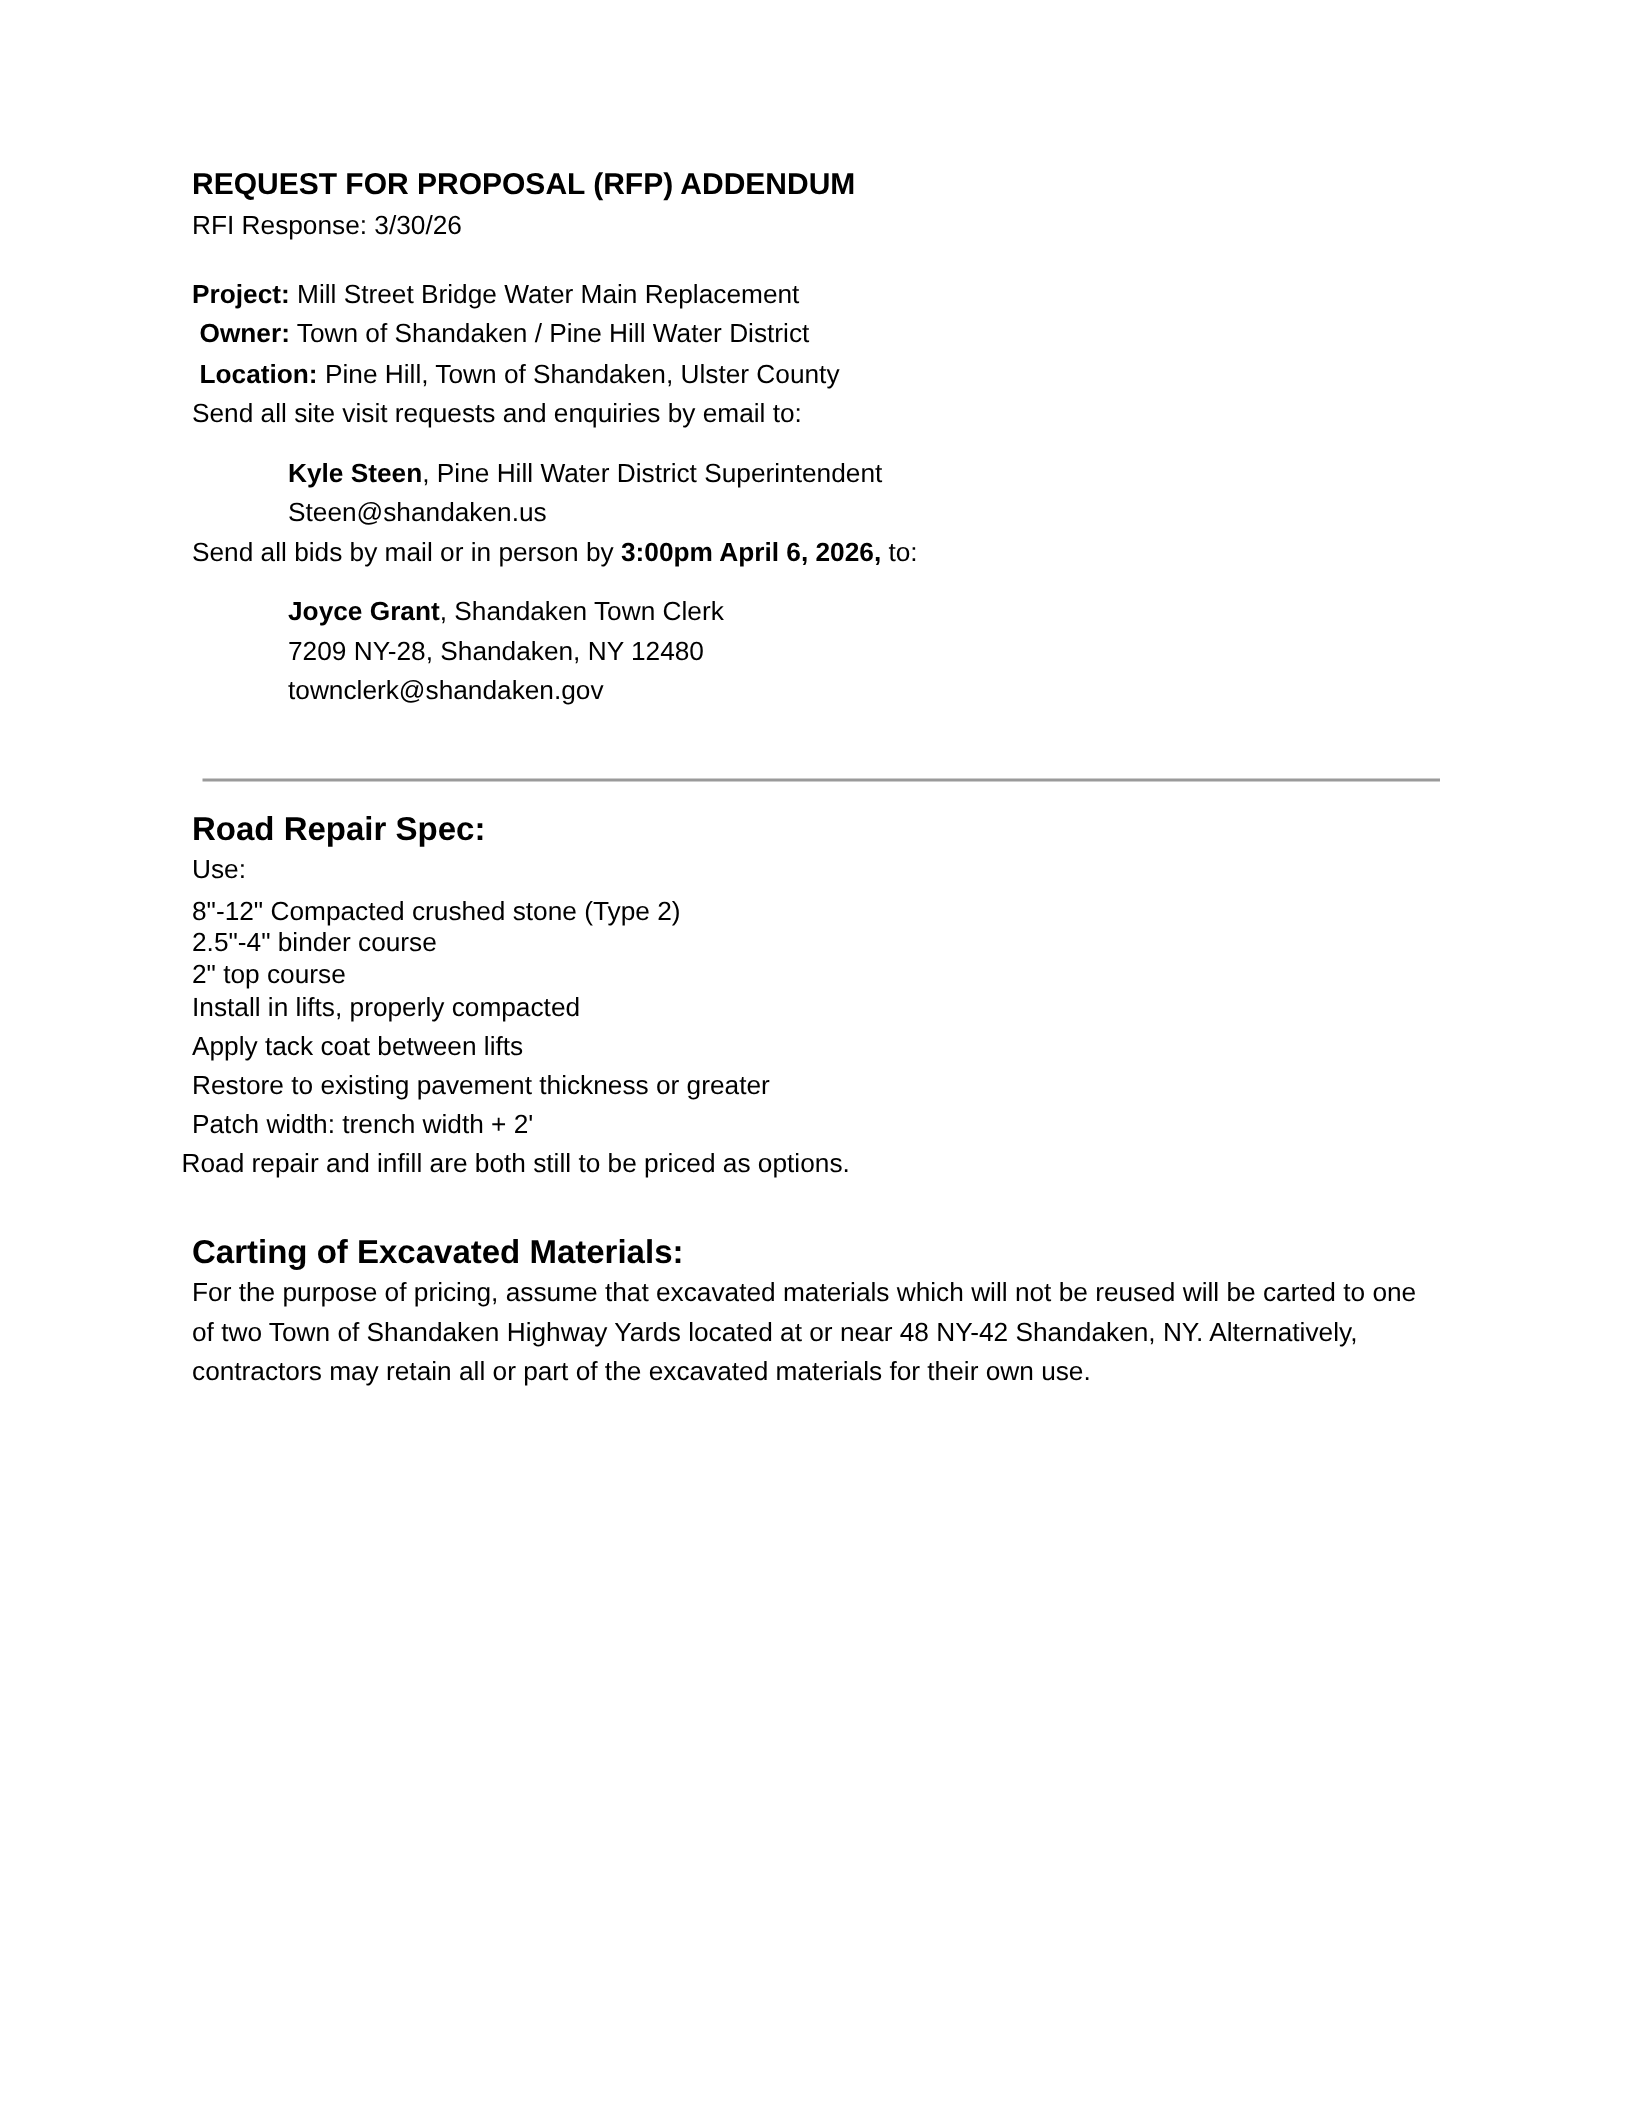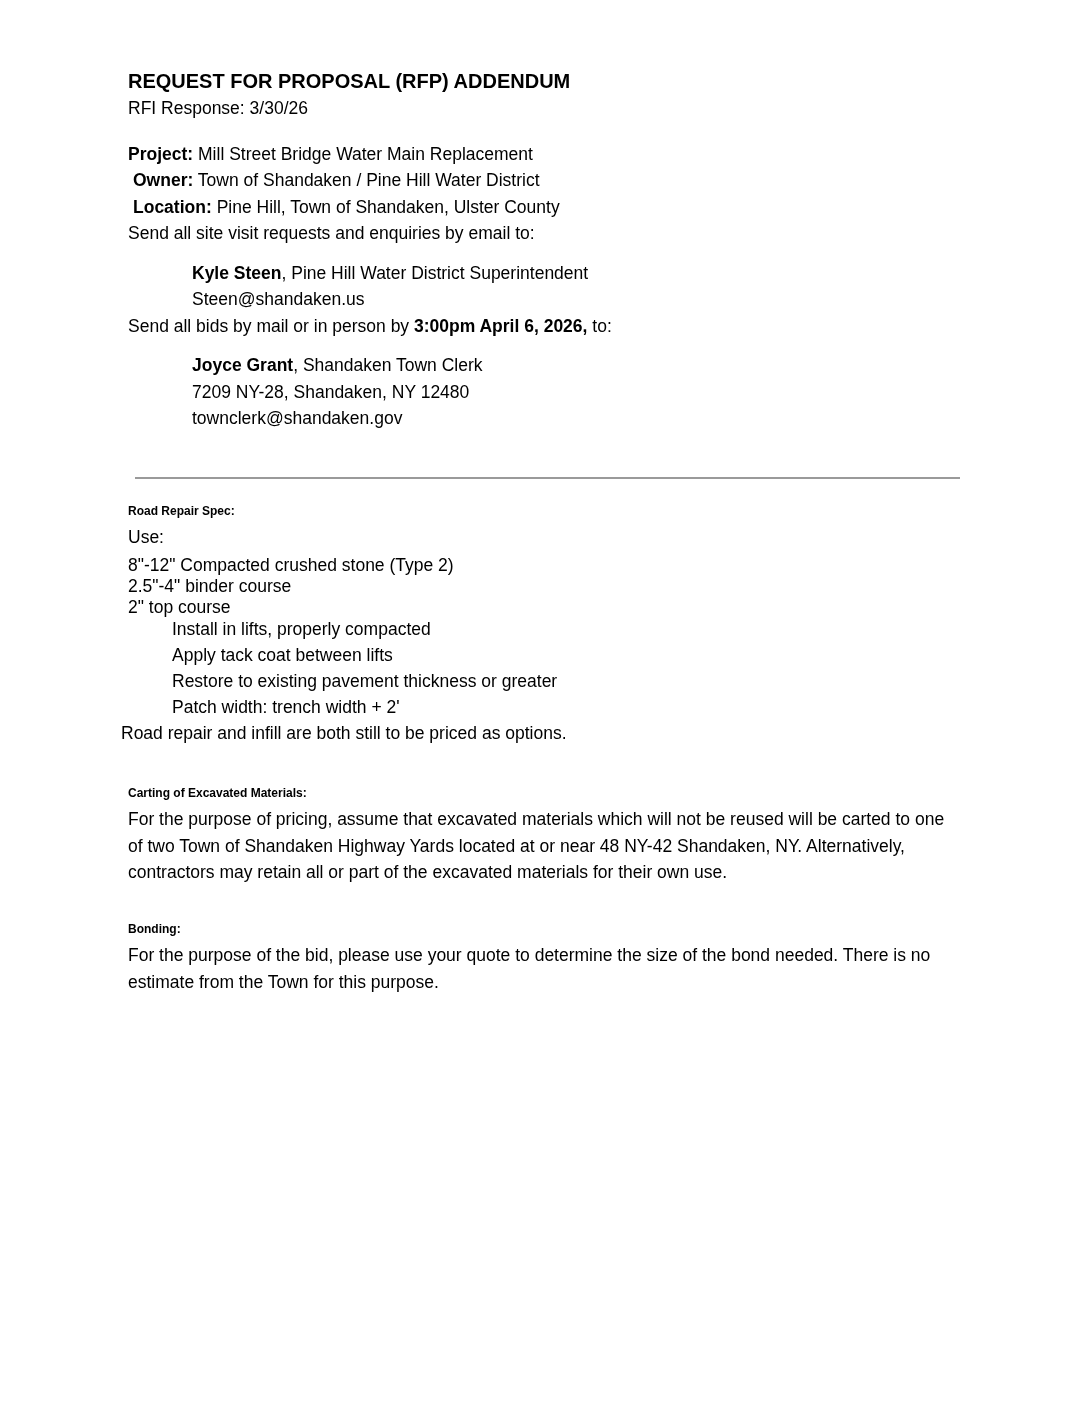--- a/index.html
+++ b/index.html
@@ -9,21 +9,21 @@
   }
   .page {
     position: relative;
     width: 1088px;
     height: 1408px;
     box-sizing: border-box;
     background: #ffffff;
     color: #000000;
     font-family: "Liberation Sans", "DejaVu Sans", sans-serif;
     font-size: 17.5px;
-    padding: 67px 128px 0 128px;
+    padding: 109px 128px 0 128px;
     overflow: hidden;
   }
   .page p {
     margin: 0;
     line-height: 26.5px;
   }
   .doc-title {
     font-size: 20px;
     line-height: 28px;
     font-weight: bold;
@@ -43,34 +43,33 @@
     margin-left: 64px;
     margin-top: 13px;
   }
   .intro-bids { margin-top: 14px; }
   .divider {
     margin: 45px 0 0 7px;
     height: 2px;
     background: #9a9a9a;
   }
   .section-heading {
-    font-size: 12px;
+    font-size: 22px;
     font-weight: bold;
     line-height: 26.5px;
     margin: 0;
   }
   .road-section { margin-top: 19px; }
   .ind1 { margin-left: 54px; }
   .ind2 { margin-left: 108px; }
   .use-items { margin-top: 4px; }
   .use-items p { line-height: 21px; }
   .notes p {
     line-height: 21px;
     margin-top: 5px;
-    margin-left: 44px;
   }
   .notes p:first-child { margin-top: 1px; }
   .spec-footer {
     line-height: 21px !important;
     margin-left: -7px !important;
   }
   .carting-section { margin-top: 36px; }
   .bonding-section { margin-top: 30px; }
 </style>
 </head>
@@ -121,18 +120,14 @@
       <p class="ind1">Patch width: trench width + 2'</p>
       <p class="spec-footer">Road repair and infill are both still to be priced as options.</p>
     </div>
   </div>
 
   <div class="carting-section">
     <h3 class="section-heading">Carting of Excavated Materials:</h3>
     <p>For the purpose of pricing, assume that excavated materials which will not be reused will be carted to one of two Town of Shandaken Highway Yards located at or near 48 NY-42 Shandaken, NY. Alternatively, contractors may retain all or part of the excavated materials for their own use.</p>
   </div>
 
-  <div class="bonding-section">
-    <h3 class="section-heading">Bonding:</h3>
-    <p>For the purpose of the bid, please use your quote to determine the size of the bond needed. There is no estimate from the Town for this purpose.</p>
-  </div>
 
 </div>
 
 </body></html>

